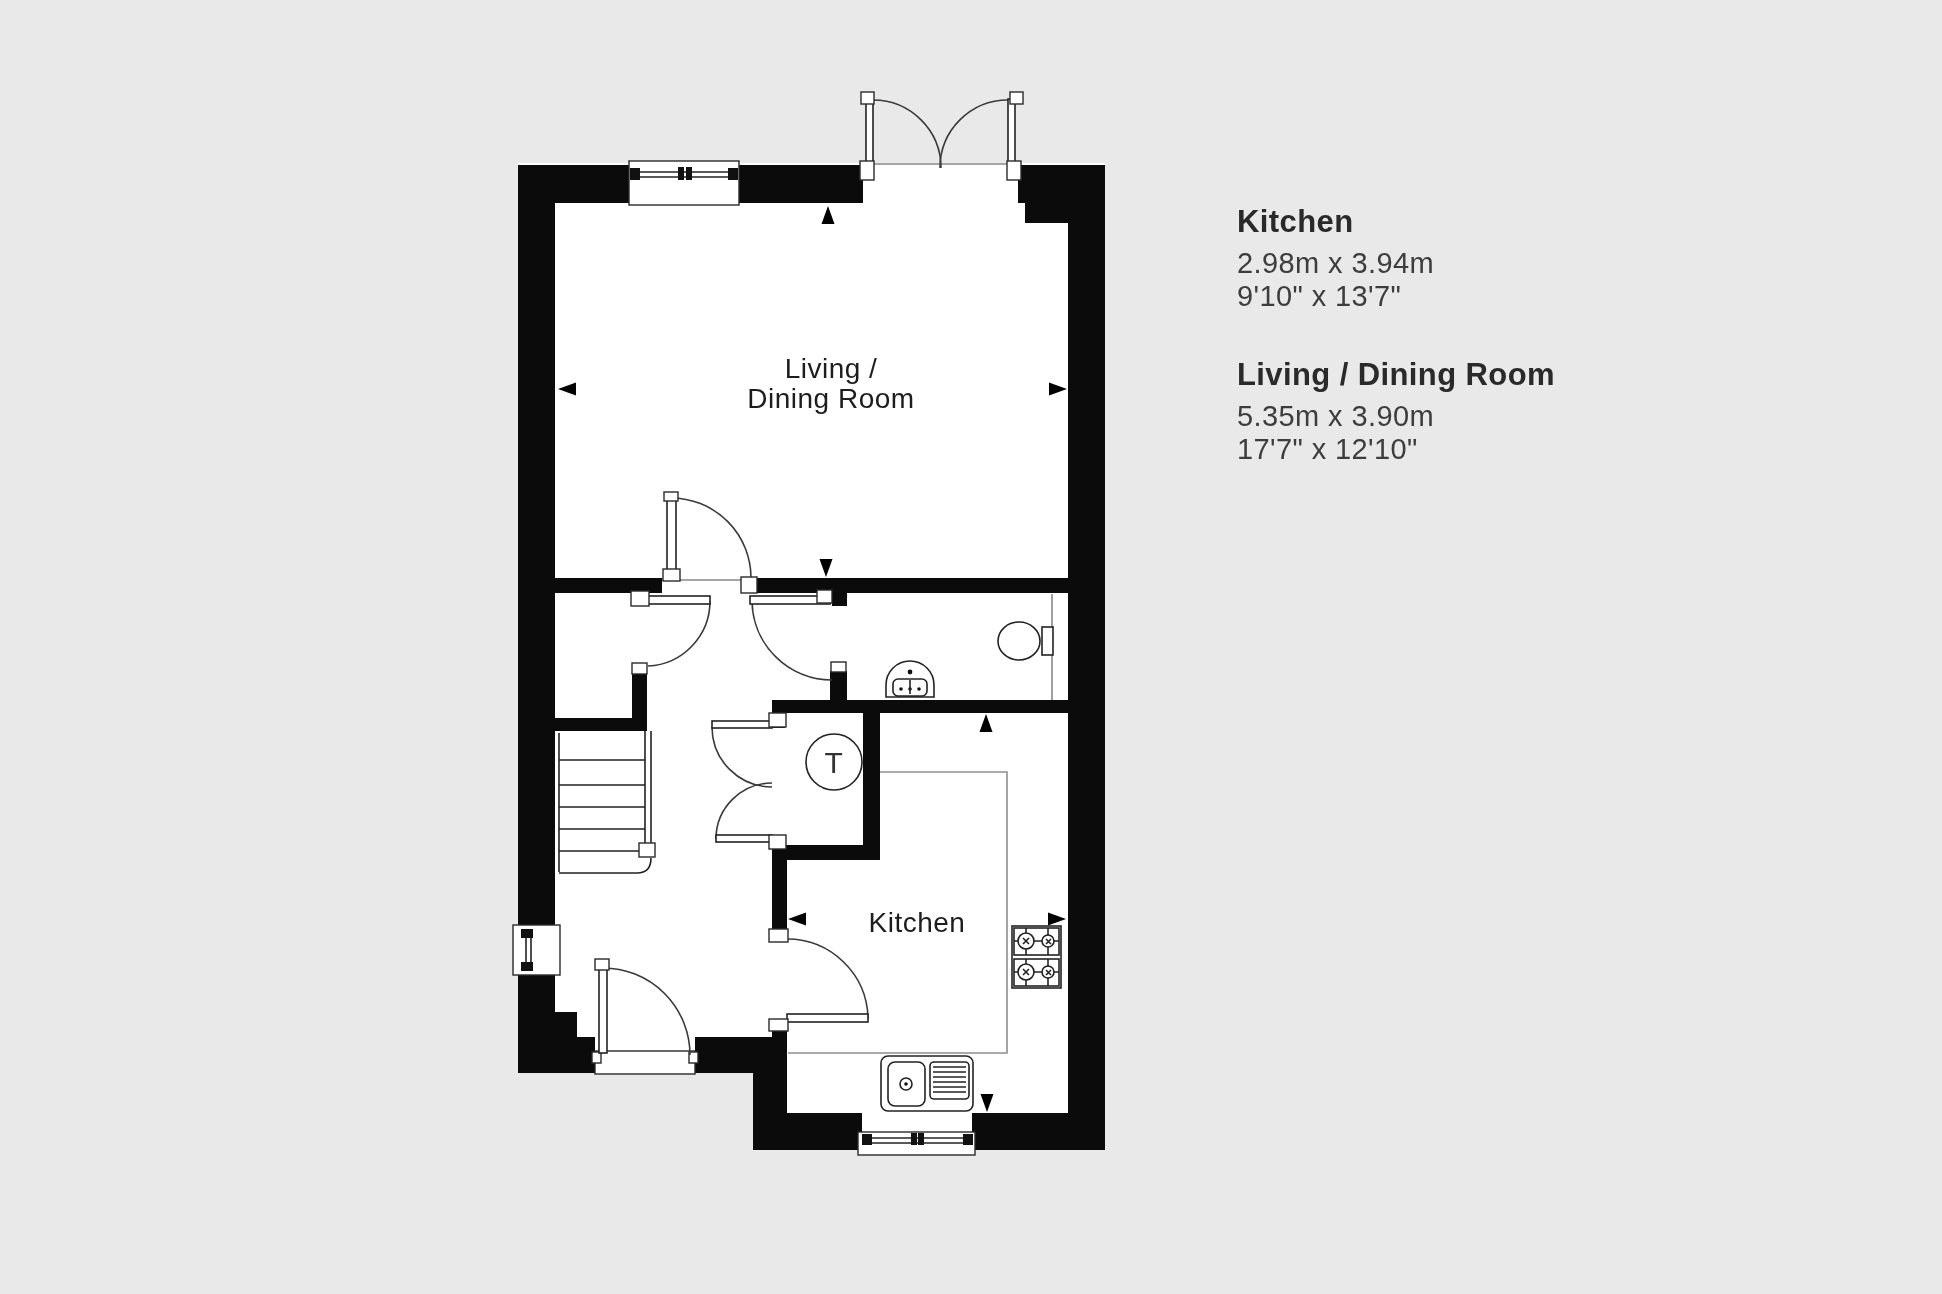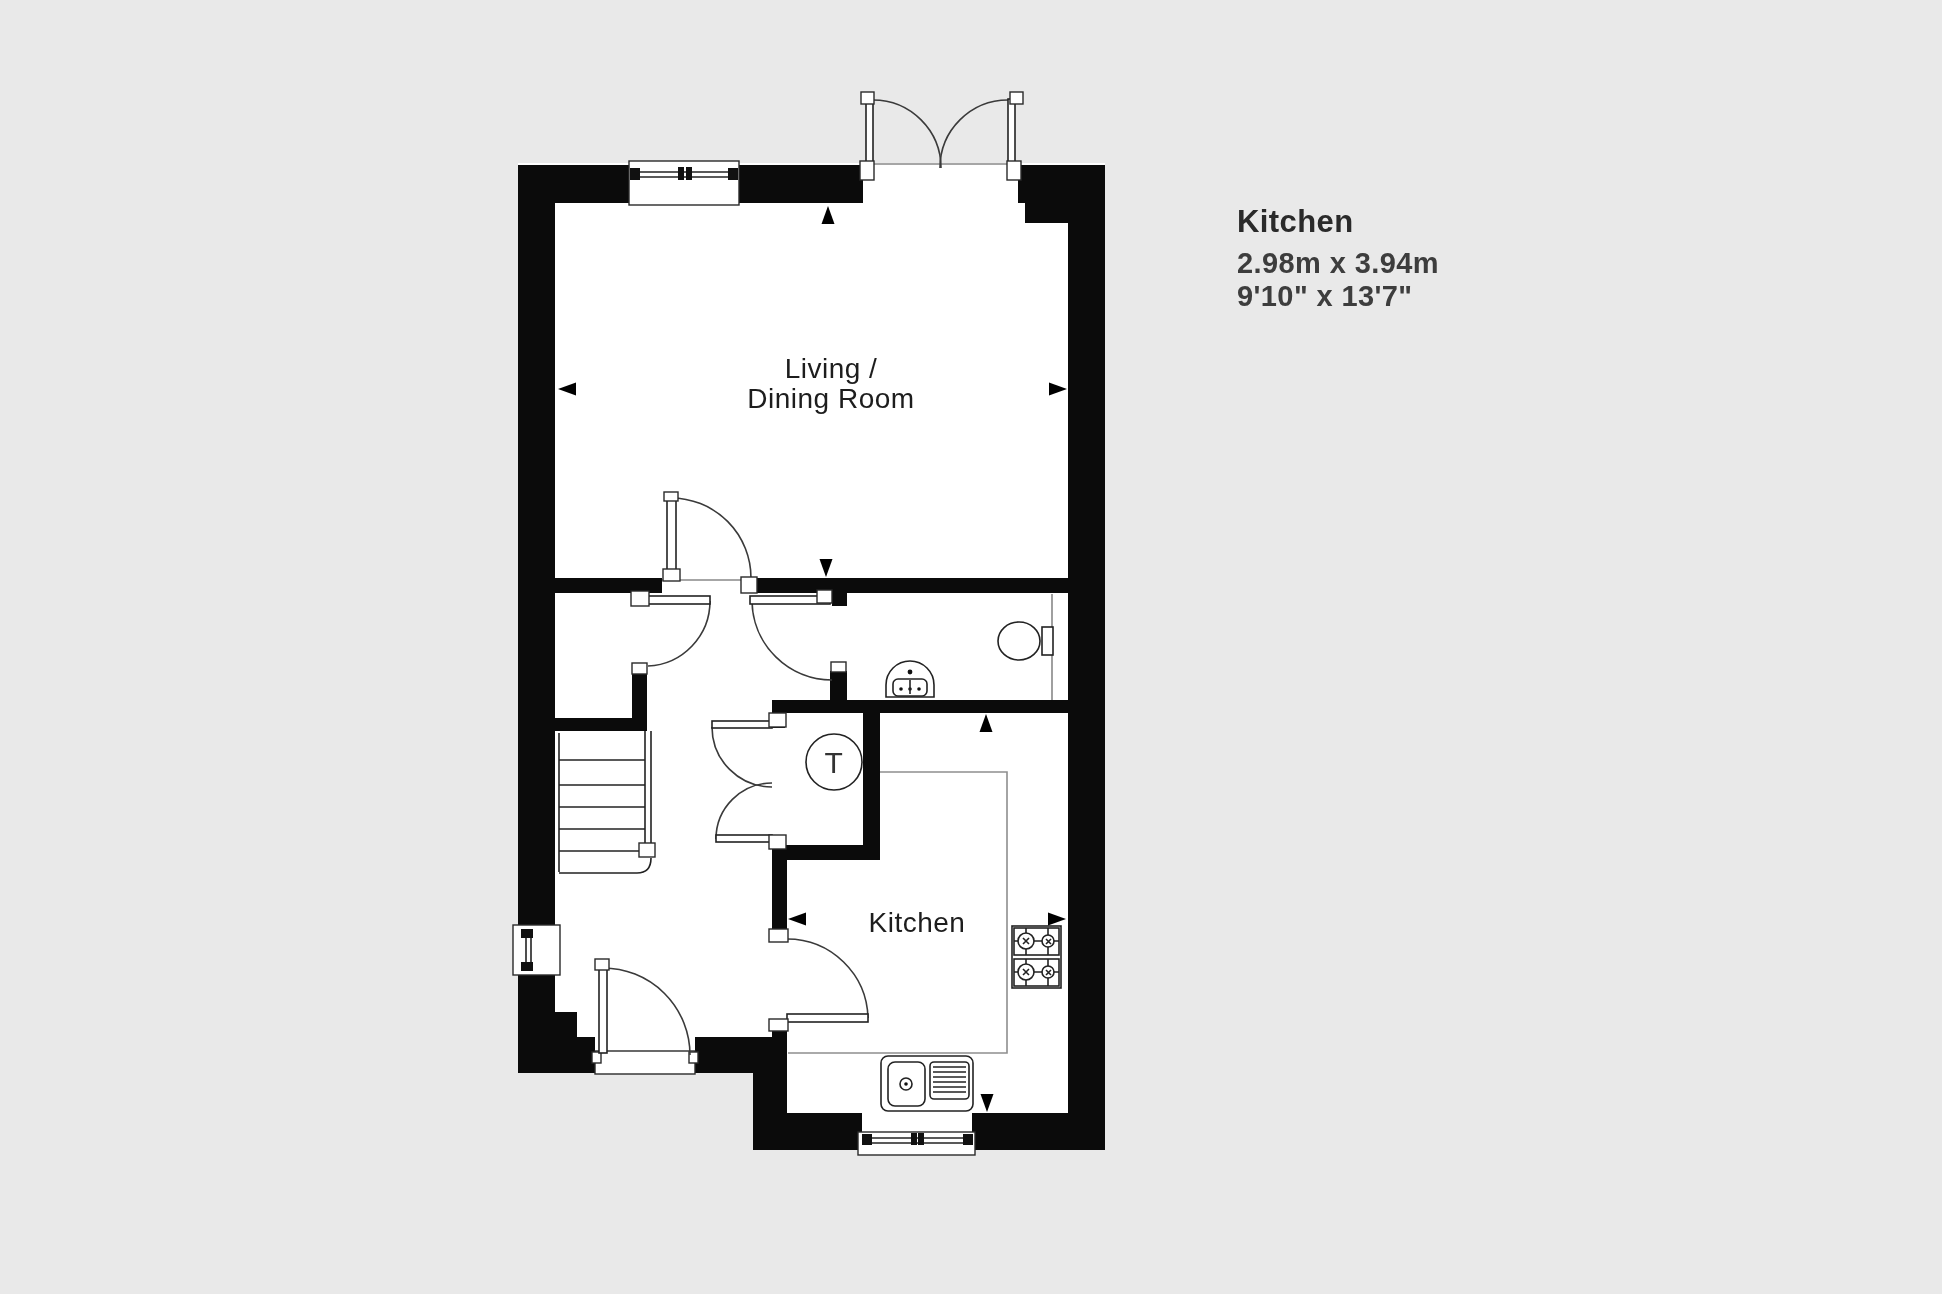--- a/index.html
+++ b/index.html
@@ -30,21 +30,20 @@
     font-weight:bold;
     letter-spacing:0.4px;
     margin-bottom:7px;
     color:#2a2a2a;
   }
   .legend .rdim{
     font-size:29px;
     line-height:33px;
     letter-spacing:0.4px;
     color:#3d3d3d;
-    font-weight:bold;
   }
   .wall{stroke:none;}
   .thin{fill:none;stroke:#222;stroke-width:1.6;}
   .leaf{fill:#fff;stroke:#222;stroke-width:1.6;}
   .arc{fill:none;stroke:#3a3a3a;stroke-width:1.6;}
   .cap{fill:#fff;stroke:#2a2a2a;stroke-width:1.4;}
   .fix{fill:#fff;stroke:#222;stroke-width:1.6;}
   .counter{fill:none;stroke:#8e8e8e;stroke-width:1.6;}
   .faint{fill:none;stroke:#888;stroke-width:1.6;}
   .arrow{fill:#000;}
@@ -255,15 +254,20 @@
     <text class="roomlabel" x="831" y="408">Dining Room</text>
     <text class="roomlabel" x="917" y="932">Kitchen</text>
   </svg>
 
   <div class="legend">
     <div class="room">
       <div class="rname">Kitchen</div>
       <div class="rdim">2.98m x 3.94m</div>
       <div class="rdim">9'10" x 13'7"</div>
     </div>
+    <div class="room">
+      <div class="rname">Living / Dining Room</div>
+      <div class="rdim">5.35m x 3.90m</div>
+      <div class="rdim">17'7" x 12'10"</div>
+    </div>
   </div>
 
 </div>
 
 </body></html>

